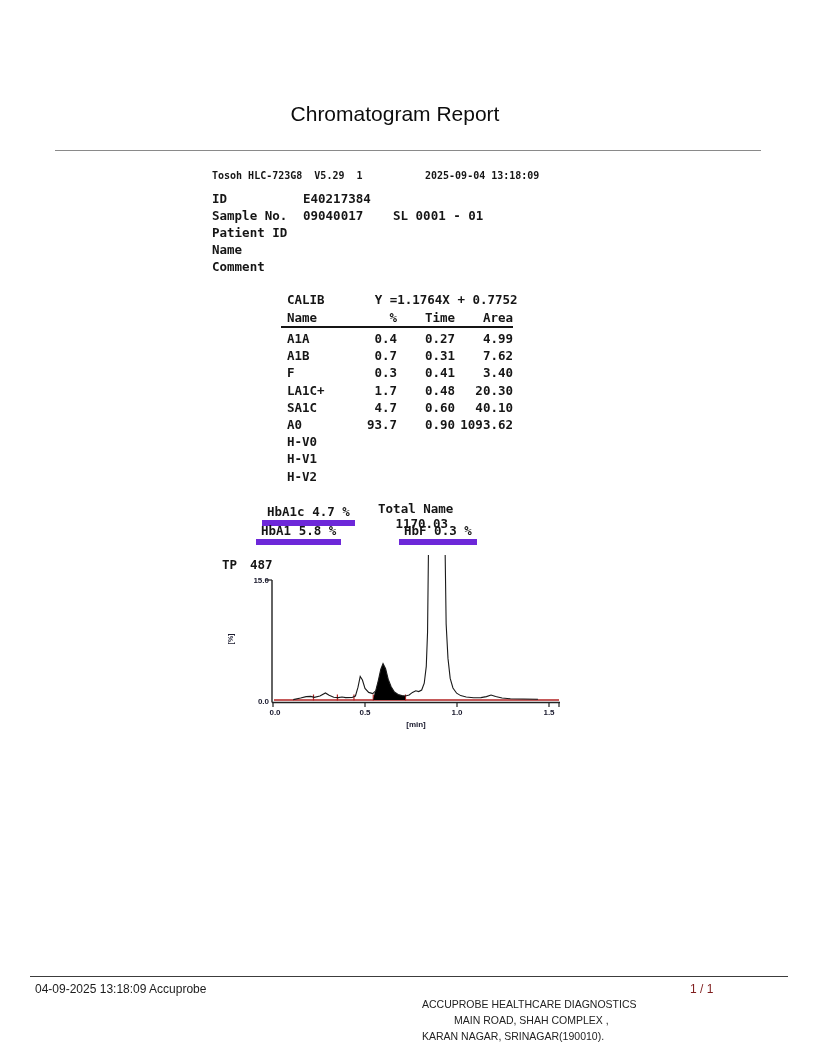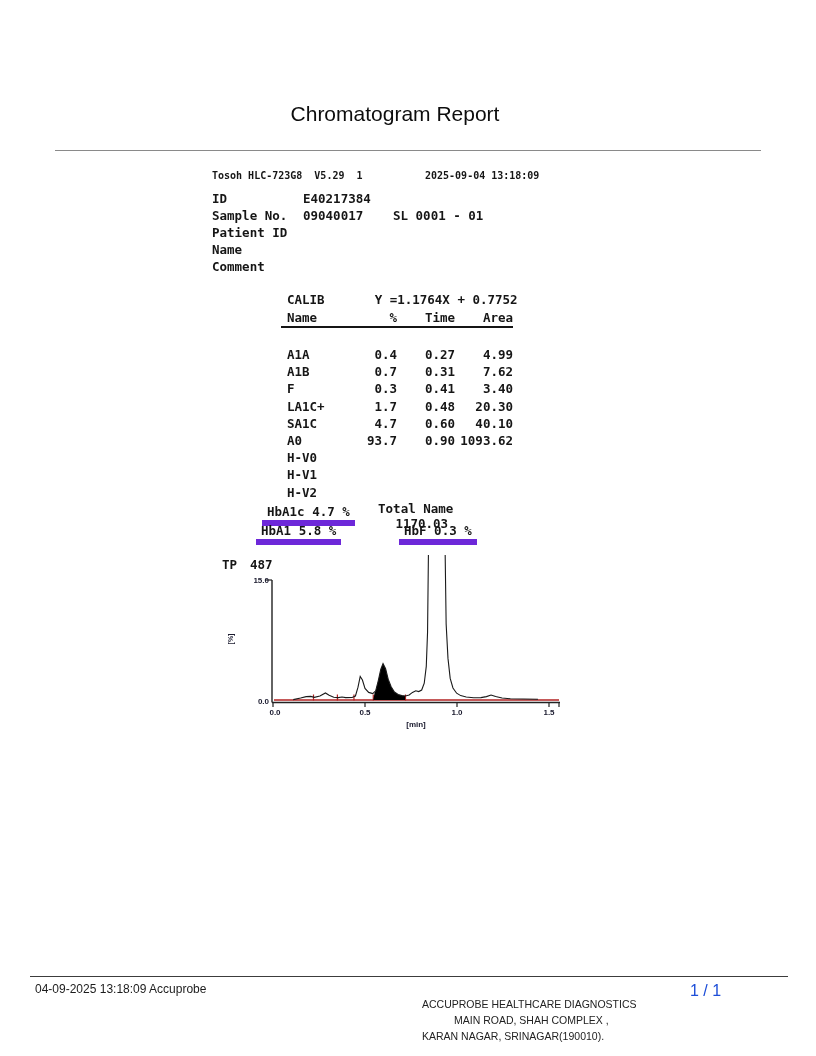--- a/index.html
+++ b/index.html
@@ -15,21 +15,21 @@
   .device-left{width:213px;}
   .fields{left:212px;top:148px;font-size:12.5px;line-height:17px;}
   .frow{display:flex;}
   .flabel{width:91px;display:inline-block;}
   .fvalue{width:90px;display:inline-block;}
   
   .calib-head{left:287px;top:250px;font-size:12.5px;display:flex;}
   .ceq{margin-left:50px;}
   .crow{display:flex;line-height:17.2px;}
   .chead{left:287px;top:267px;font-size:12.5px;}
-  .cbody{left:287px;top:304px;font-size:12.5px;}
+  .cbody{left:287px;top:288px;font-size:12.5px;}
   .c0{width:64px;display:inline-block;}
   .c1{width:46px;display:inline-block;text-align:right;}
   .c2{width:58px;display:inline-block;text-align:right;}
   .c3{width:58px;display:inline-block;text-align:right;}
   .head-rule{left:281px;top:284px;width:232px;height:1.5px;background:#151515;}
   .total-line{left:363px;top:444px;font-size:12.5px;}
   .tlabel{display:inline-block;width:75px;}
   .tvalue{display:inline-block;width:70px;text-align:right;}
   .result{font-size:12.5px;border-bottom:6px solid #6d28d9;padding:0 5px 1px 5px;}
   .r1{left:262px;top:462px;}
@@ -37,21 +37,21 @@
   .r3{left:399px;top:481px;}
   
   .chart{left:218px;top:513px;width:360px;height:185px;}
   .chart svg{overflow:hidden;}
   svg text{fill:#1a1a2e;}
   .svg-mono{font-family:"DejaVu Sans Mono",monospace;font-weight:700;font-size:12.5px;fill:#161616;}
   .tick-lbl{font-family:"Liberation Sans",sans-serif;font-weight:700;font-size:8px;}
   
   .rule-bottom{left:30px;top:934px;width:758px;height:1px;background:#3c3c3c;}
   .footer-left{left:35px;top:940px;font-size:12px;color:#1c1c1c;}
-  .footer-page{left:690px;top:940px;font-size:16px;color:#1d4ed8;}
+  .footer-page{left:690px;top:940px;font-size:12px;color:#7f1d1d;}
   .org{left:422px;font-size:10.5px;color:#222;}
   .o1{top:956px;} .o2{top:972px;padding-left:32px;} .o3{top:988px;}
   .blue-mark{left:55px;top:1042px;width:76px;height:11px;background:#2e68e8;}
 </style>
 </head>
 <body>
 
 <div class="abs title">Chromatogram Report</div>
 <div class="abs rule-top"></div>
 

